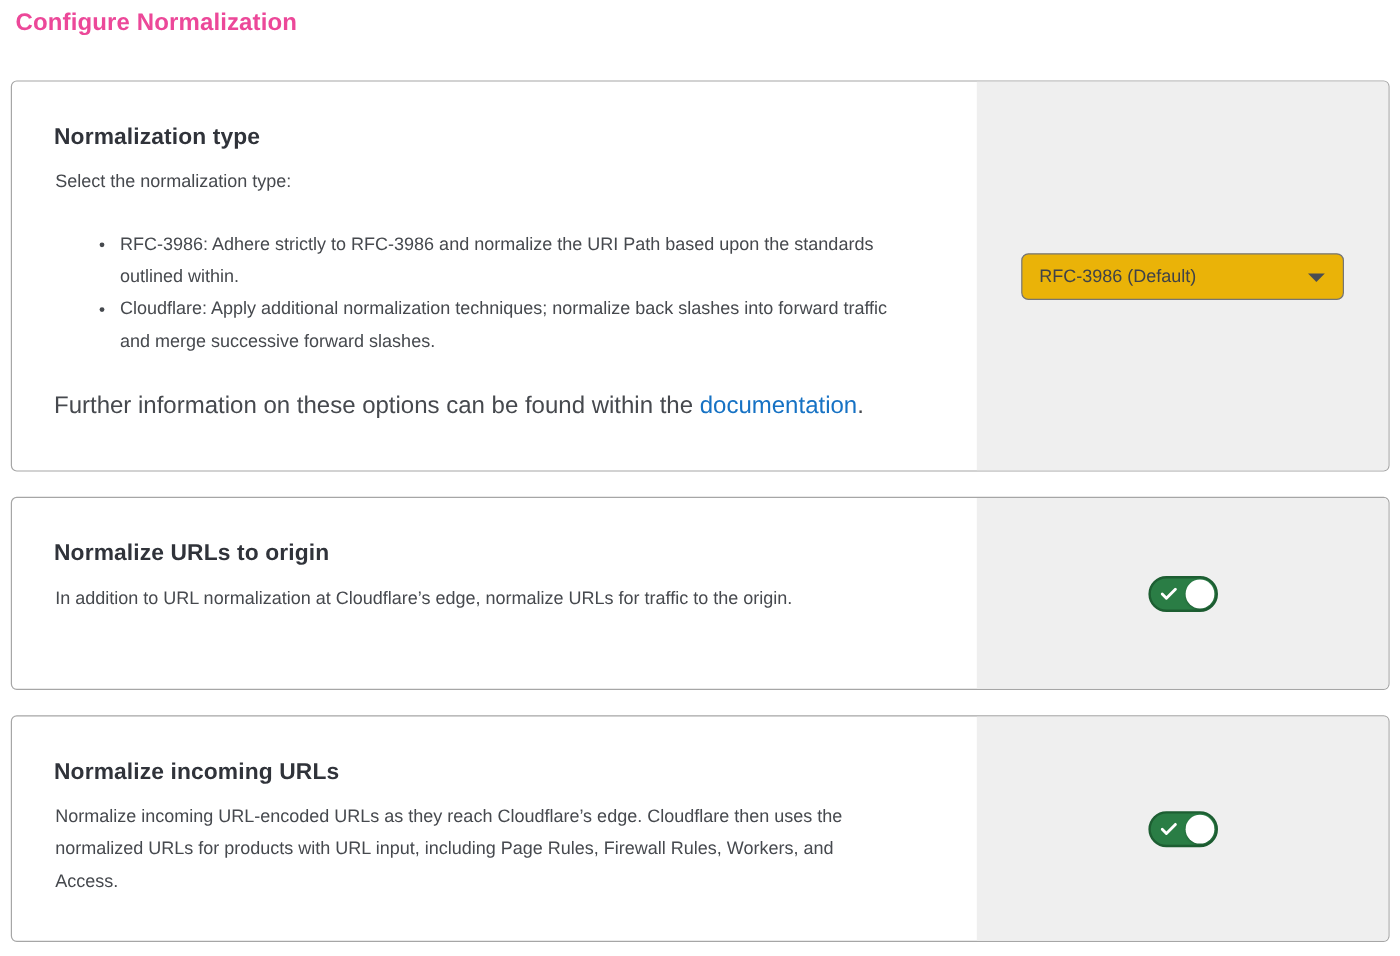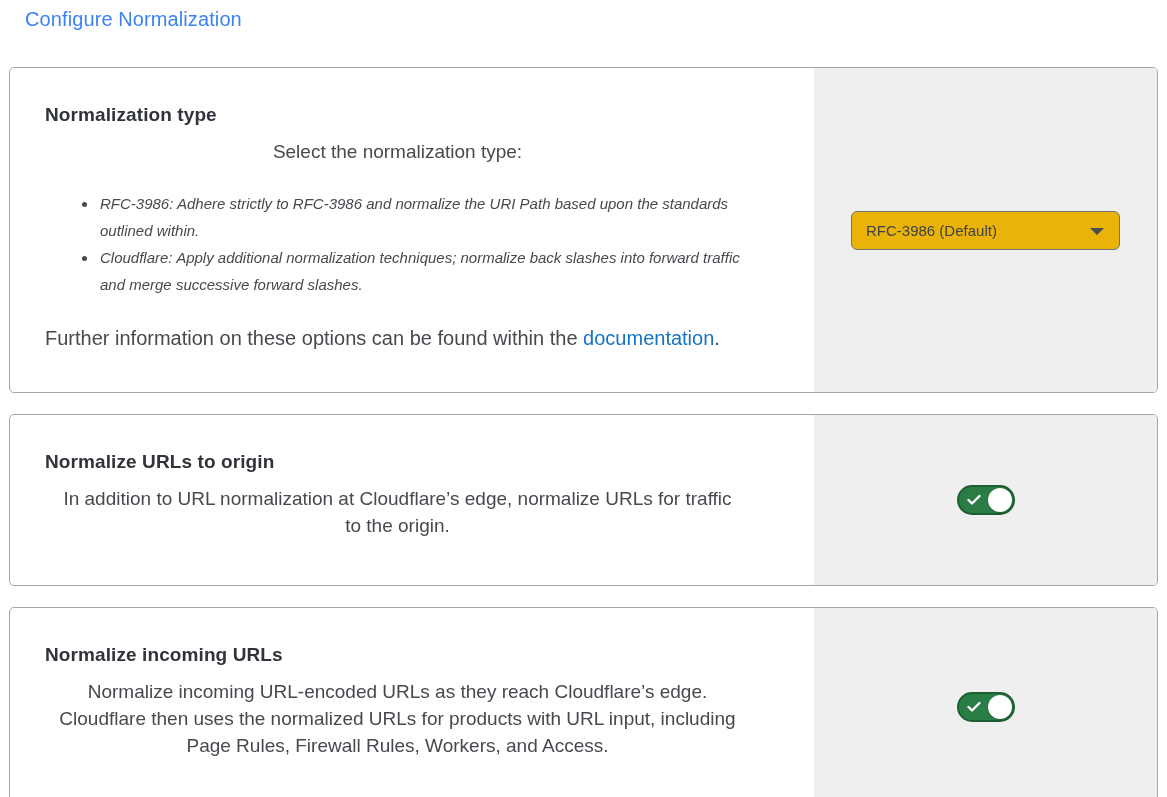--- a/index.html
+++ b/index.html
@@ -13,22 +13,22 @@
   *{box-sizing:border-box;}
   html,body{margin:0;padding:0;background:#ffffff;}
   body{
     width:1167px;height:797px;
     font-family:"Liberation Sans","DejaVu Sans",sans-serif;
     color:#46494e;
     overflow:hidden;
   }
   .page{padding:8px 9px 0 9px;}
   .page-title{
-    font-size:20px;font-weight:400;color:#3b82f6;
-    margin:0 0 36px 16px;letter-spacing:.1px;
+    font-size:20px;font-weight:700;color:#ec4899;
+    margin:0 0 36px 4px;letter-spacing:.1px;
   }
   .card{
     display:flex;align-items:stretch;
     border:1px solid var(--card-border);
     border-radius:5px;
     margin-bottom:21px;
     background:#ffffff;
     overflow:hidden;
     gap:24px;
   }
@@ -42,28 +42,28 @@
     display:flex;align-items:center;justify-content:center;
   }
   .card-1{min-height:326px;}
   .card-2{min-height:189px;}
   .card-3{min-height:161px;}
   .card-heading{
     font-size:19px;font-weight:700;color:#30333a;
     margin:0 0 12px 0;letter-spacing:.1px;
   }
   .card-text{
-    font-size:19px;line-height:27px;margin:12px;color:#46494e;text-align:center;
+    font-size:15px;line-height:27px;margin:1px;color:#46494e;
   }
   .bullet-list{
     margin:25px 0 0 0;
     padding:0 0 0 53px;
     font-size:15px;line-height:27px;
   }
-  .bullet-list li{margin:0;padding-left:2px;font-style:italic;}
+  .bullet-list li{margin:0;padding-left:2px;}
   .card-footer{
     font-size:20px;line-height:27px;margin:27px 0 0 0;
   }
   .doc-link{color:var(--link);text-decoration:none;cursor:pointer;}
 
   
   .select-control{
     width:269px;height:39px;
     background:#eab308;
     border:1px solid var(--select-border);

